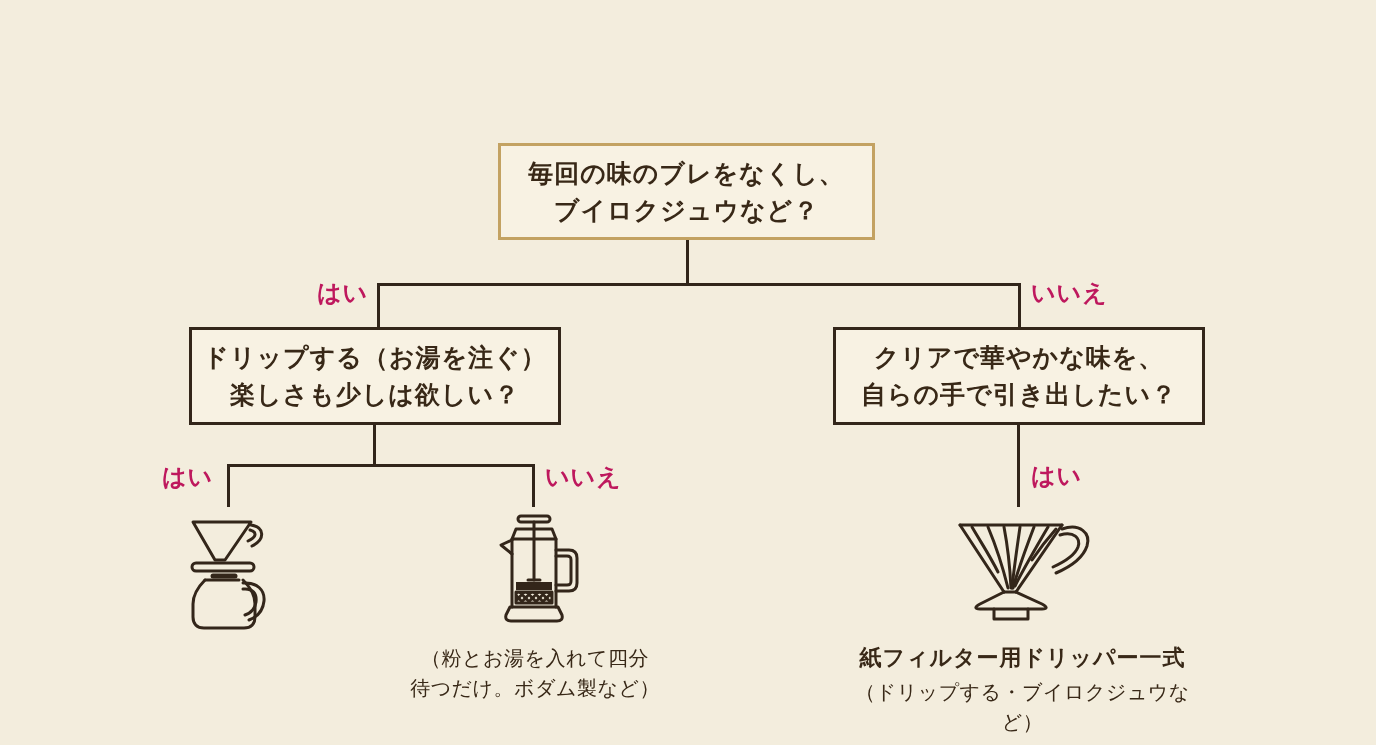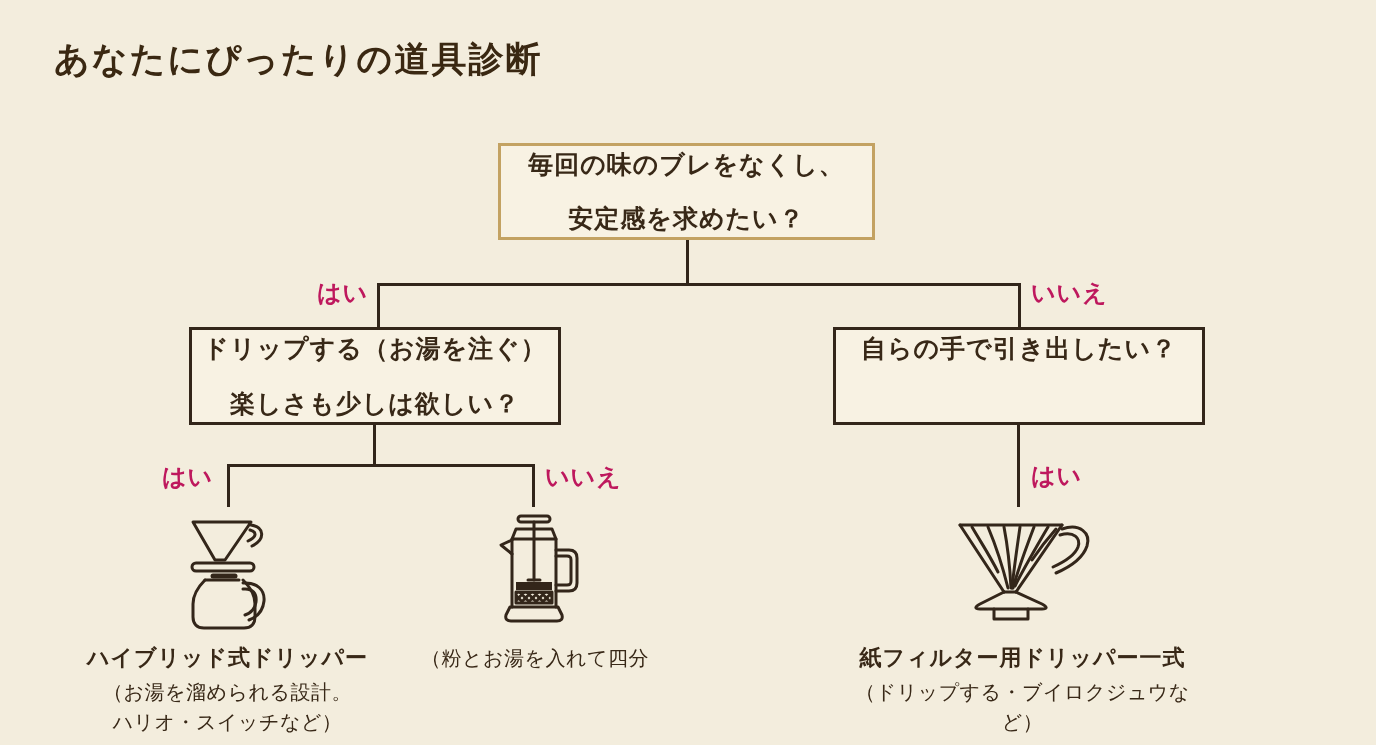--- a/index.html
+++ b/index.html
@@ -11,21 +11,21 @@
   .canvas {
     position:relative; width:1376px; height:745px;
     background:#f3eddd; overflow:hidden; color:#382817;
   }
   .page-title {
     position:absolute; left:54px; top:36px;
     font-size:35px; font-weight:700; letter-spacing:2px; color:#3a2812;
   }
   .qbox {
     position:absolute; display:flex; flex-direction:column;
-    align-items:center; justify-content:space-between; text-align:center;
+    align-items:center; justify-content:center; text-align:center;
     background:#f8f2e3; font-size:25px; line-height:37px; font-weight:600;
     color:#382817; letter-spacing:1px;
   }
   .qbox.root { border:3px solid #c3a262; }
   .qbox.dark { border:3px solid #33261a; }
   .line { position:absolute; background:#31251a; }
   .branch-label {
     position:absolute; font-size:24px; font-weight:600; color:#be185d;
     letter-spacing:1px; white-space:nowrap;
   }
@@ -41,41 +41,41 @@
   }
   .icon-svg .fill-dark { fill:#33261a; stroke:none; }
   .icon-svg .mesh-rect { fill:url(#meshpat); }
   .icon-svg .thick { stroke-width:5; }
 </style>
 </head>
 <body>
 
 <div class="canvas">
 
-  <div class="page-title">あなたにぴったりの道具診断</div>
 
   <div class="qbox root" style="left:498px; top:143px; width:377px; height:97px;">
     <div>毎回の味のブレをなくし、</div>
-    <div>安定感を求めたい？</div>
+    <div>ブイロクジュウなど？</div>
   </div>
 
   <div class="line" style="left:686px; top:240px; width:3px; height:46px;"></div>
   <div class="line" style="left:377px; top:283px; width:644px; height:3px;"></div>
   <div class="line" style="left:377px; top:283px; width:3px; height:46px;"></div>
   <div class="line" style="left:1018px; top:283px; width:3px; height:46px;"></div>
 
   <div class="branch-label" style="left:292px; top:277px; width:76px; text-align:right;">はい</div>
   <div class="branch-label" style="left:1031px; top:277px;">いいえ</div>
 
   <div class="qbox dark" style="left:189px; top:327px; width:372px; height:98px;">
     <div>ドリップする（お湯を注ぐ）</div>
     <div>楽しさも少しは欲しい？</div>
   </div>
 
   <div class="qbox dark" style="left:833px; top:327px; width:372px; height:98px;">
+    <div>クリアで華やかな味を、</div>
     <div>自らの手で引き出したい？</div>
   </div>
 
   <div class="line" style="left:373px; top:425px; width:3px; height:42px;"></div>
   <div class="line" style="left:227px; top:464px; width:308px; height:3px;"></div>
   <div class="line" style="left:227px; top:464px; width:3px; height:43px;"></div>
   <div class="line" style="left:532px; top:464px; width:3px; height:43px;"></div>
 
   <div class="branch-label" style="left:162px; top:461px;">はい</div>
   <div class="branch-label" style="left:545px; top:461px;">いいえ</div>
@@ -127,28 +127,24 @@
     <path d="M70,7 C67,28 64,48 62,68" stroke-width="2.4"></path>
     <path d="M84,7 C76,28 68,50 63,68" stroke-width="2.4"></path>
     <path d="M98,7 C88,24 74,48 65,66" stroke-width="2.4"></path>
     <path d="M106,9 C98,18 90,28 82,40" stroke-width="2.4"></path>
     <path d="M112,9 C130,3 141,13 137,26 C133,38 120,47 106,53"></path>
     <path d="M110,15 C124,11 131,18 128,27 C125,35 114,42 103,47"></path>
     <path d="M54,72 L30,84 C24,87 25,89 30,89 L92,89 C97,89 98,87 92,84 L66,72"></path>
     <path d="M44,89 L44,99 L78,99 L78,89"></path>
   </svg>
 
-  <div class="result" style="left:70px; top:643px; width:315px;">
-    <div class="r-name">ハイブリッド式ドリッパー</div>
-    <div class="r-desc">（お湯を溜められる設計。</div>
-    <div class="r-desc">ハリオ・スイッチなど）</div>
-  </div>
 
   <div class="result" style="left:385px; top:643px; width:300px;">
     <div class="r-desc">（粉とお湯を入れて四分</div>
+    <div class="r-desc">待つだけ。ボダム製など）</div>
   </div>
 
   <div class="result" style="left:845px; top:643px; width:355px;">
     <div class="r-name">紙フィルター用ドリッパー一式</div>
     <div class="r-desc">（ドリップする・ブイロクジュウなど）</div>
   </div>
 
 </div>
 
 </body></html>

